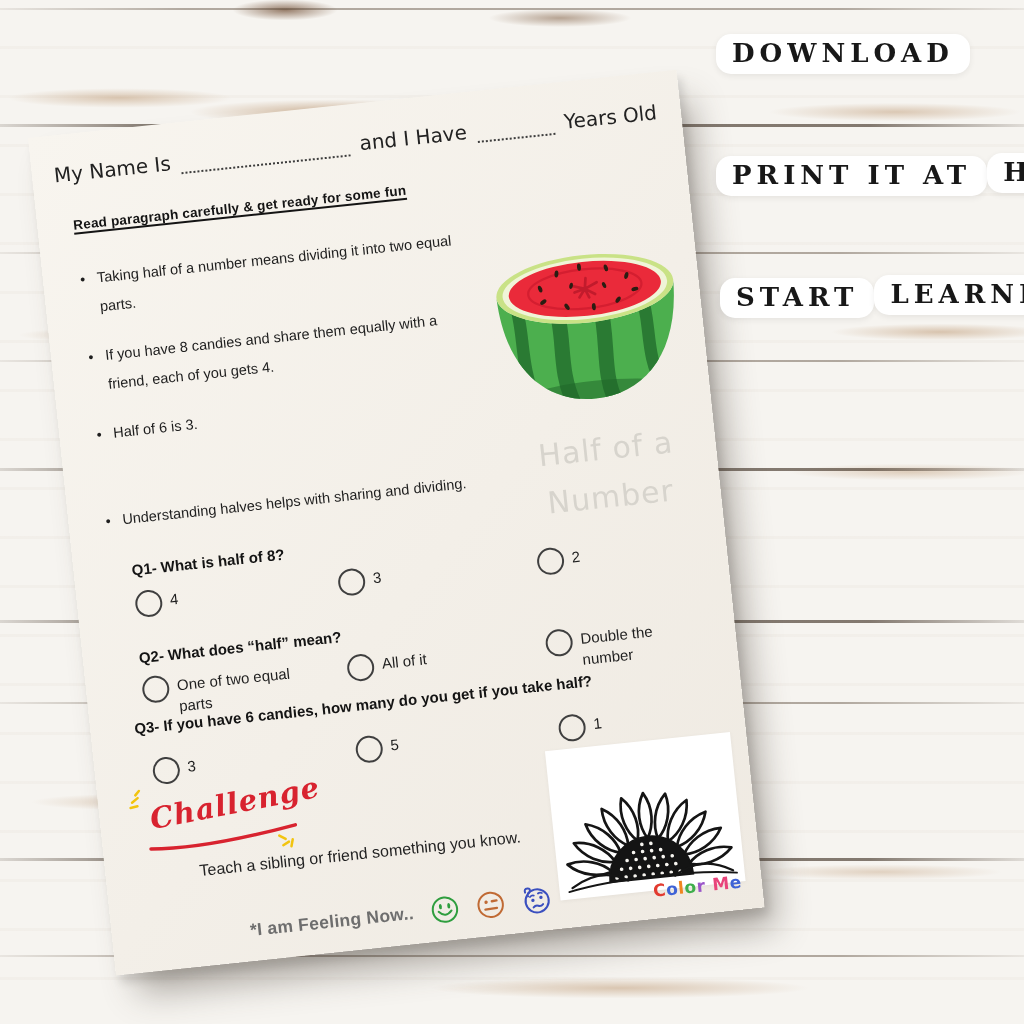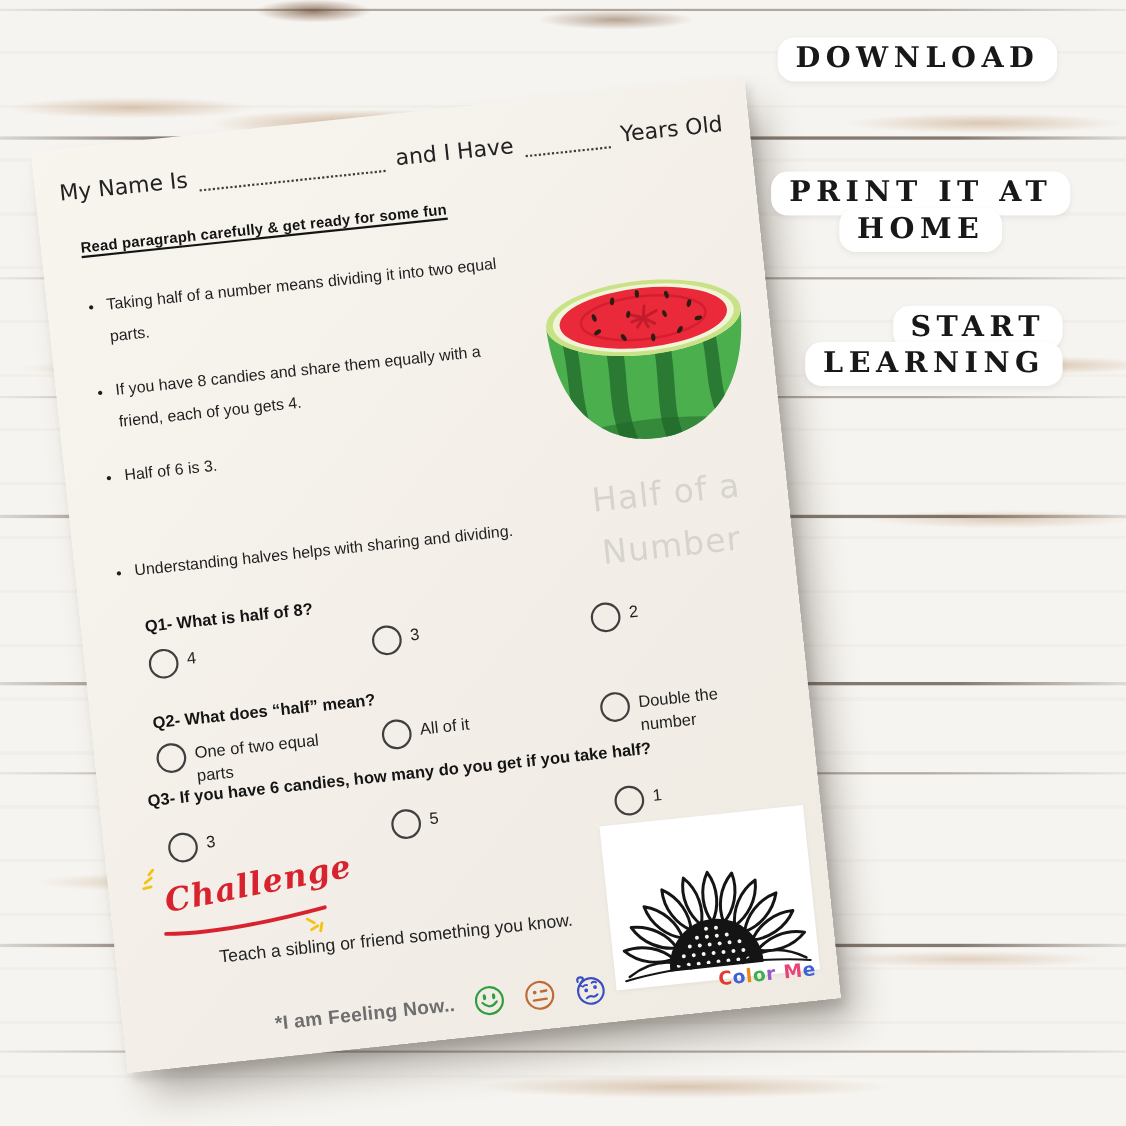--- a/index.html
+++ b/index.html
@@ -72,28 +72,28 @@
   .face{display:inline-flex;width:30px;height:30px;}
 
   .sunflower-box{position:absolute;left:450px;top:664px;width:186px;height:150px;background:#ffffff;
     box-shadow:0 1px 4px rgba(0,0,0,.05);}
   .sunflower-box svg{position:absolute;left:2px;bottom:2px;}
   .color-me{position:absolute;left:543px;top:804px;font-family:"DejaVu Sans", sans-serif;
     font-weight:bold;font-size:17px;letter-spacing:.5px;z-index:3;}
   .color-me .cm-gap{display:inline-block;width:7px;}
 
   
-  .sticker{position:absolute;display:flex;flex-direction:column;align-items:center;z-index:4;
+  .sticker{position:absolute;display:flex;flex-direction:row;align-items:center;z-index:4;
     font-family:"DejaVu Serif", serif;font-weight:bold;font-size:26px;letter-spacing:5px;}
   .pill{background:#ffffff;border-radius:15px;padding:4px 16px 6px;white-space:nowrap;
     box-shadow:0 2px 6px rgba(0,0,0,.07);}
   .pill + .pill{margin-top:-7px;}
   .sticker-1{left:716px;top:34px;width:236px;}
   .sticker-2{left:716px;top:156px;width:242px;}
-  .sticker-3{left:720px;top:278px;width:246px;align-items:flex-end;}
+  .sticker-3{left:720px;top:278px;width:246px;}
 </style>
 </head>
 <body>
 
 <div class="scene">
 
   <div class="groove" style="top:8px"></div>
   <div class="groove strong" style="top:124px"></div>
   <div class="groove" style="top:252px"></div>
   <div class="groove" style="top:360px"></div>

